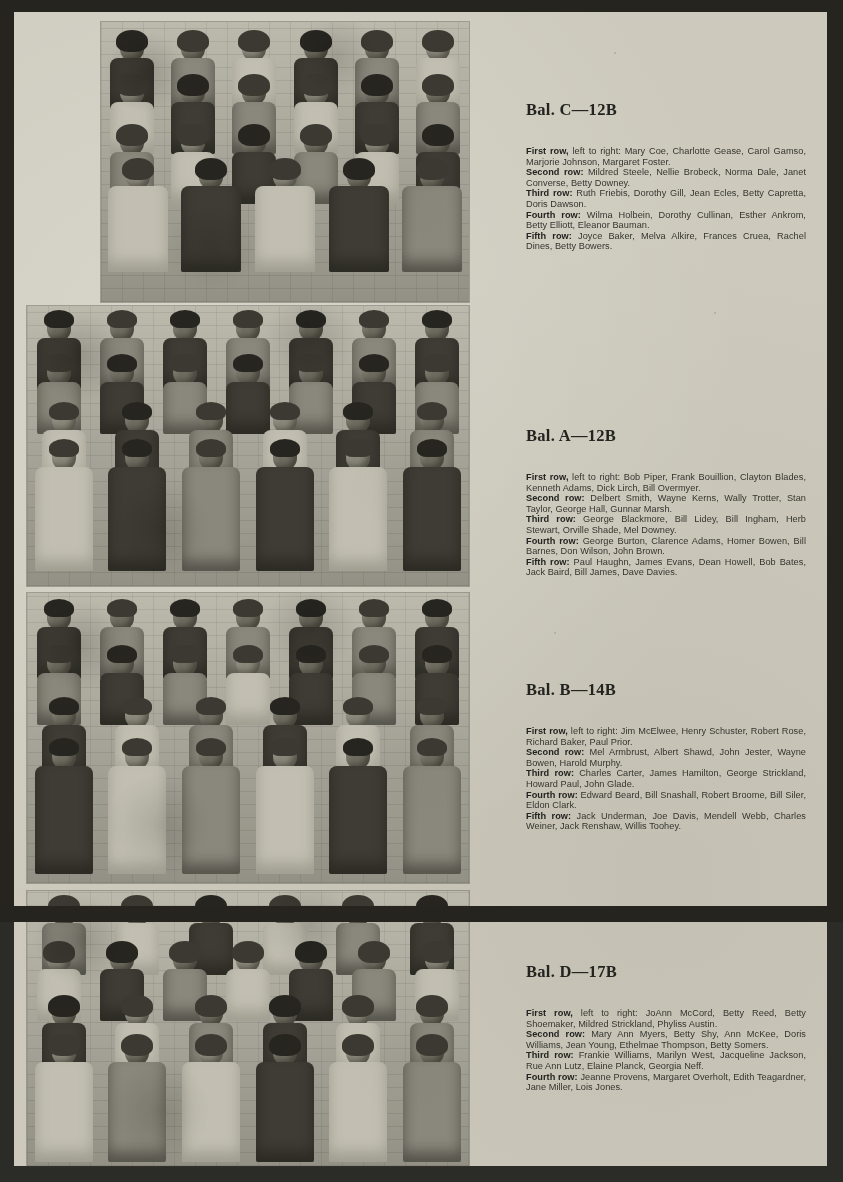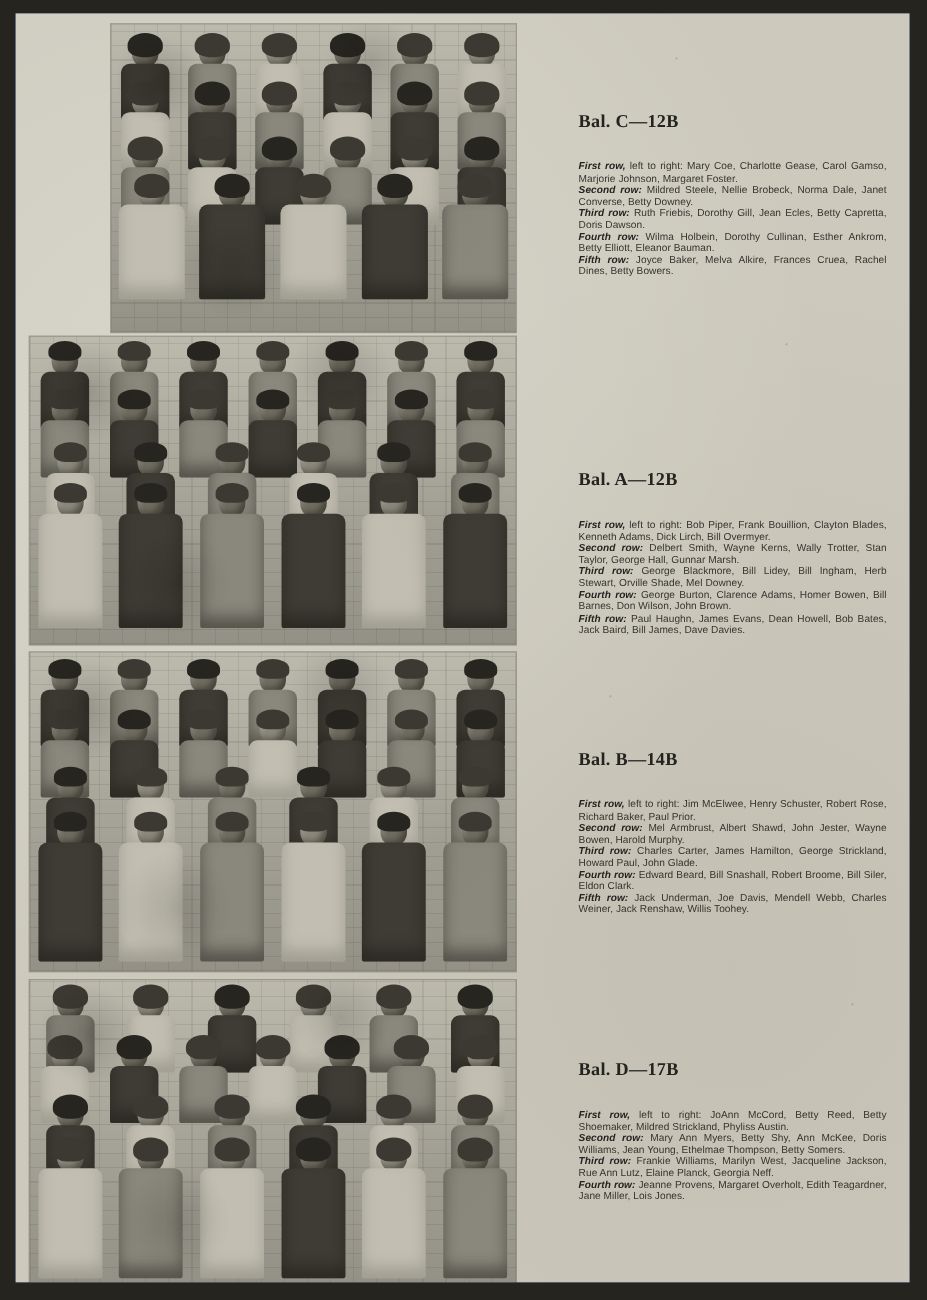--- a/index.html
+++ b/index.html
@@ -9,22 +9,22 @@
   }
   body {
     width: 843px;
     height: 1182px;
     overflow: hidden;
     font-family: "Liberation Sans", sans-serif;
   }
   .page {
     position: relative;
     width: 843px;
-    height: 1182px;
-    background: #1d4ed8;
+    height: 922px;
+    background: #c2410c;
     box-sizing: border-box;
   }
   
   .page::before {
     content: "";
     position: absolute;
     left: 0; top: 0; right: 0; bottom: 0;
     border-left: 14px solid #25241f;
     border-top: 12px solid #25241f;
     border-right: 16px solid #25241f;
@@ -136,21 +136,21 @@
     font-size: 9.2px;
     line-height: 10.6px;
     text-align: justify;
     color: #35342e;
     letter-spacing: .05px;
   }
   .caption p b {
     font-weight: bold;
     color: #232320;
   }
-  .rowlabel { font-weight: bold; font-style: italic; }
+  .rowlabel { font-weight: bold; }
 
   
   .speckle {
     position: absolute;
     border-radius: 50%;
     background: rgba(120,116,100,0.35);
   }
 </style>
 </head>
 <body>

